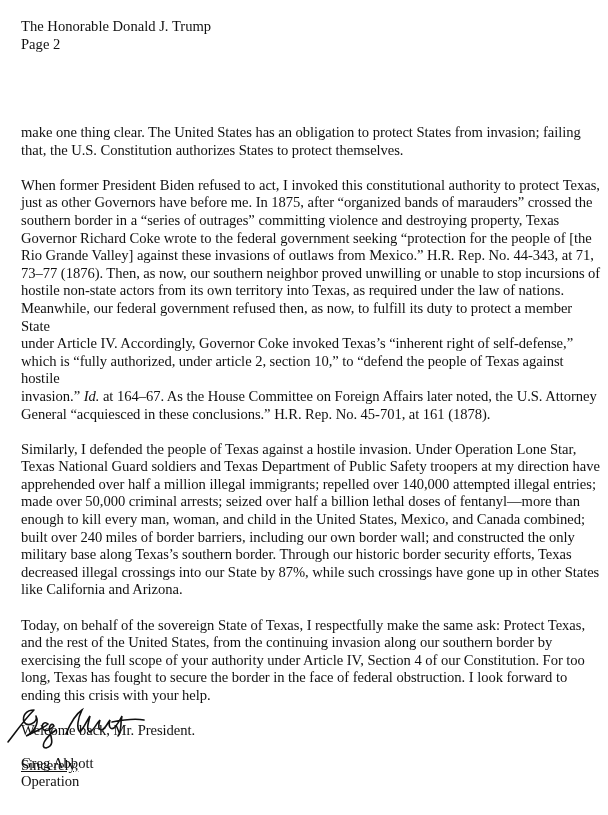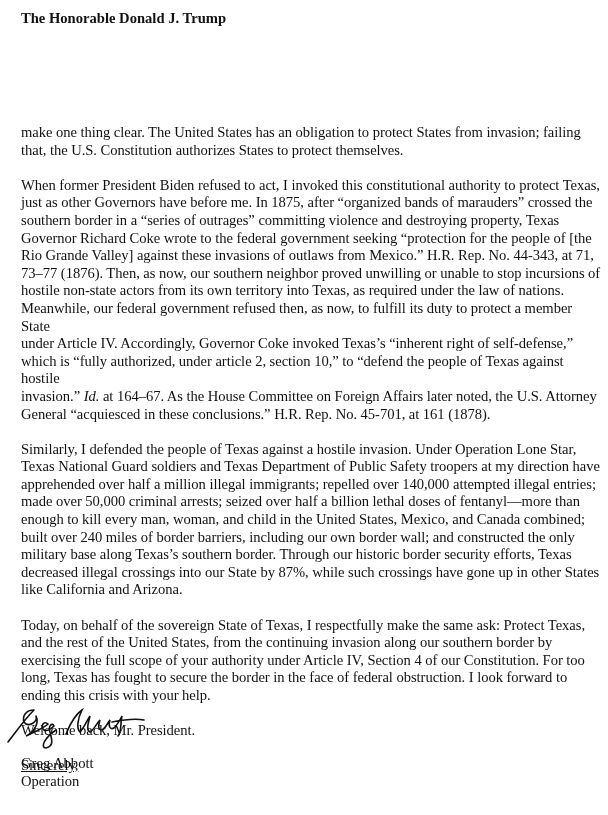--- a/index.html
+++ b/index.html
@@ -2,35 +2,36 @@
 <html><head>
   <meta charset="utf-8">
   <style>
     html, body { margin: 0; padding: 0; background: #ffffff; }
     body {
       width: 608px; height: 815px; overflow: hidden; position: relative;
       font-family: "Liberation Serif", serif; color: #111111;
       font-size: 14.6px; line-height: 17.6px;
     }
     .page { position: absolute; left: 21px; top: 0; width: 580px; }
-    .header { position: absolute; top: 10px; left: 0; font-weight: bold; }
+    .header { position: absolute; top: 18px; left: 0; }
     .header div { white-space: nowrap; }
     .body { position: absolute; top: 124px; left: 0; width: 580px; }
     p { margin: 0 0 17.6px 0; white-space: pre-line; letter-spacing: -0.05px; }
     .closing { margin: 0; text-decoration: underline; }
     .sig { position: absolute; left: -17px; top: 702px; width: 200px; height: 50px; }
     .signer { position: absolute; top: 755px; left: 0; }
     em { }
   </style>
 </head>
 <body>
 
 <div class="page">
   <div class="header">
     <div>The Honorable Donald J. Trump</div>
+    <div>Page 2</div>
   </div>
 
   <div class="body">
     <p>make one thing clear. The United States has an obligation to protect States from invasion; failing
 that, the U.S. Constitution authorizes States to protect themselves.</p>
     <p><span>When former President Biden refused to act, I invoked this constitutional authority to protect Texas,
 just as other Governors have before me. In 1875, after “organized bands of marauders” crossed the
 southern border in a “series of outrages” committing violence and destroying property, Texas
 Governor Richard Coke wrote to the federal government seeking “protection for the people of [the
 Rio Grande Valley] against these invasions of outlaws from Mexico.” H.R. Rep. No. 44-343, at 71,

